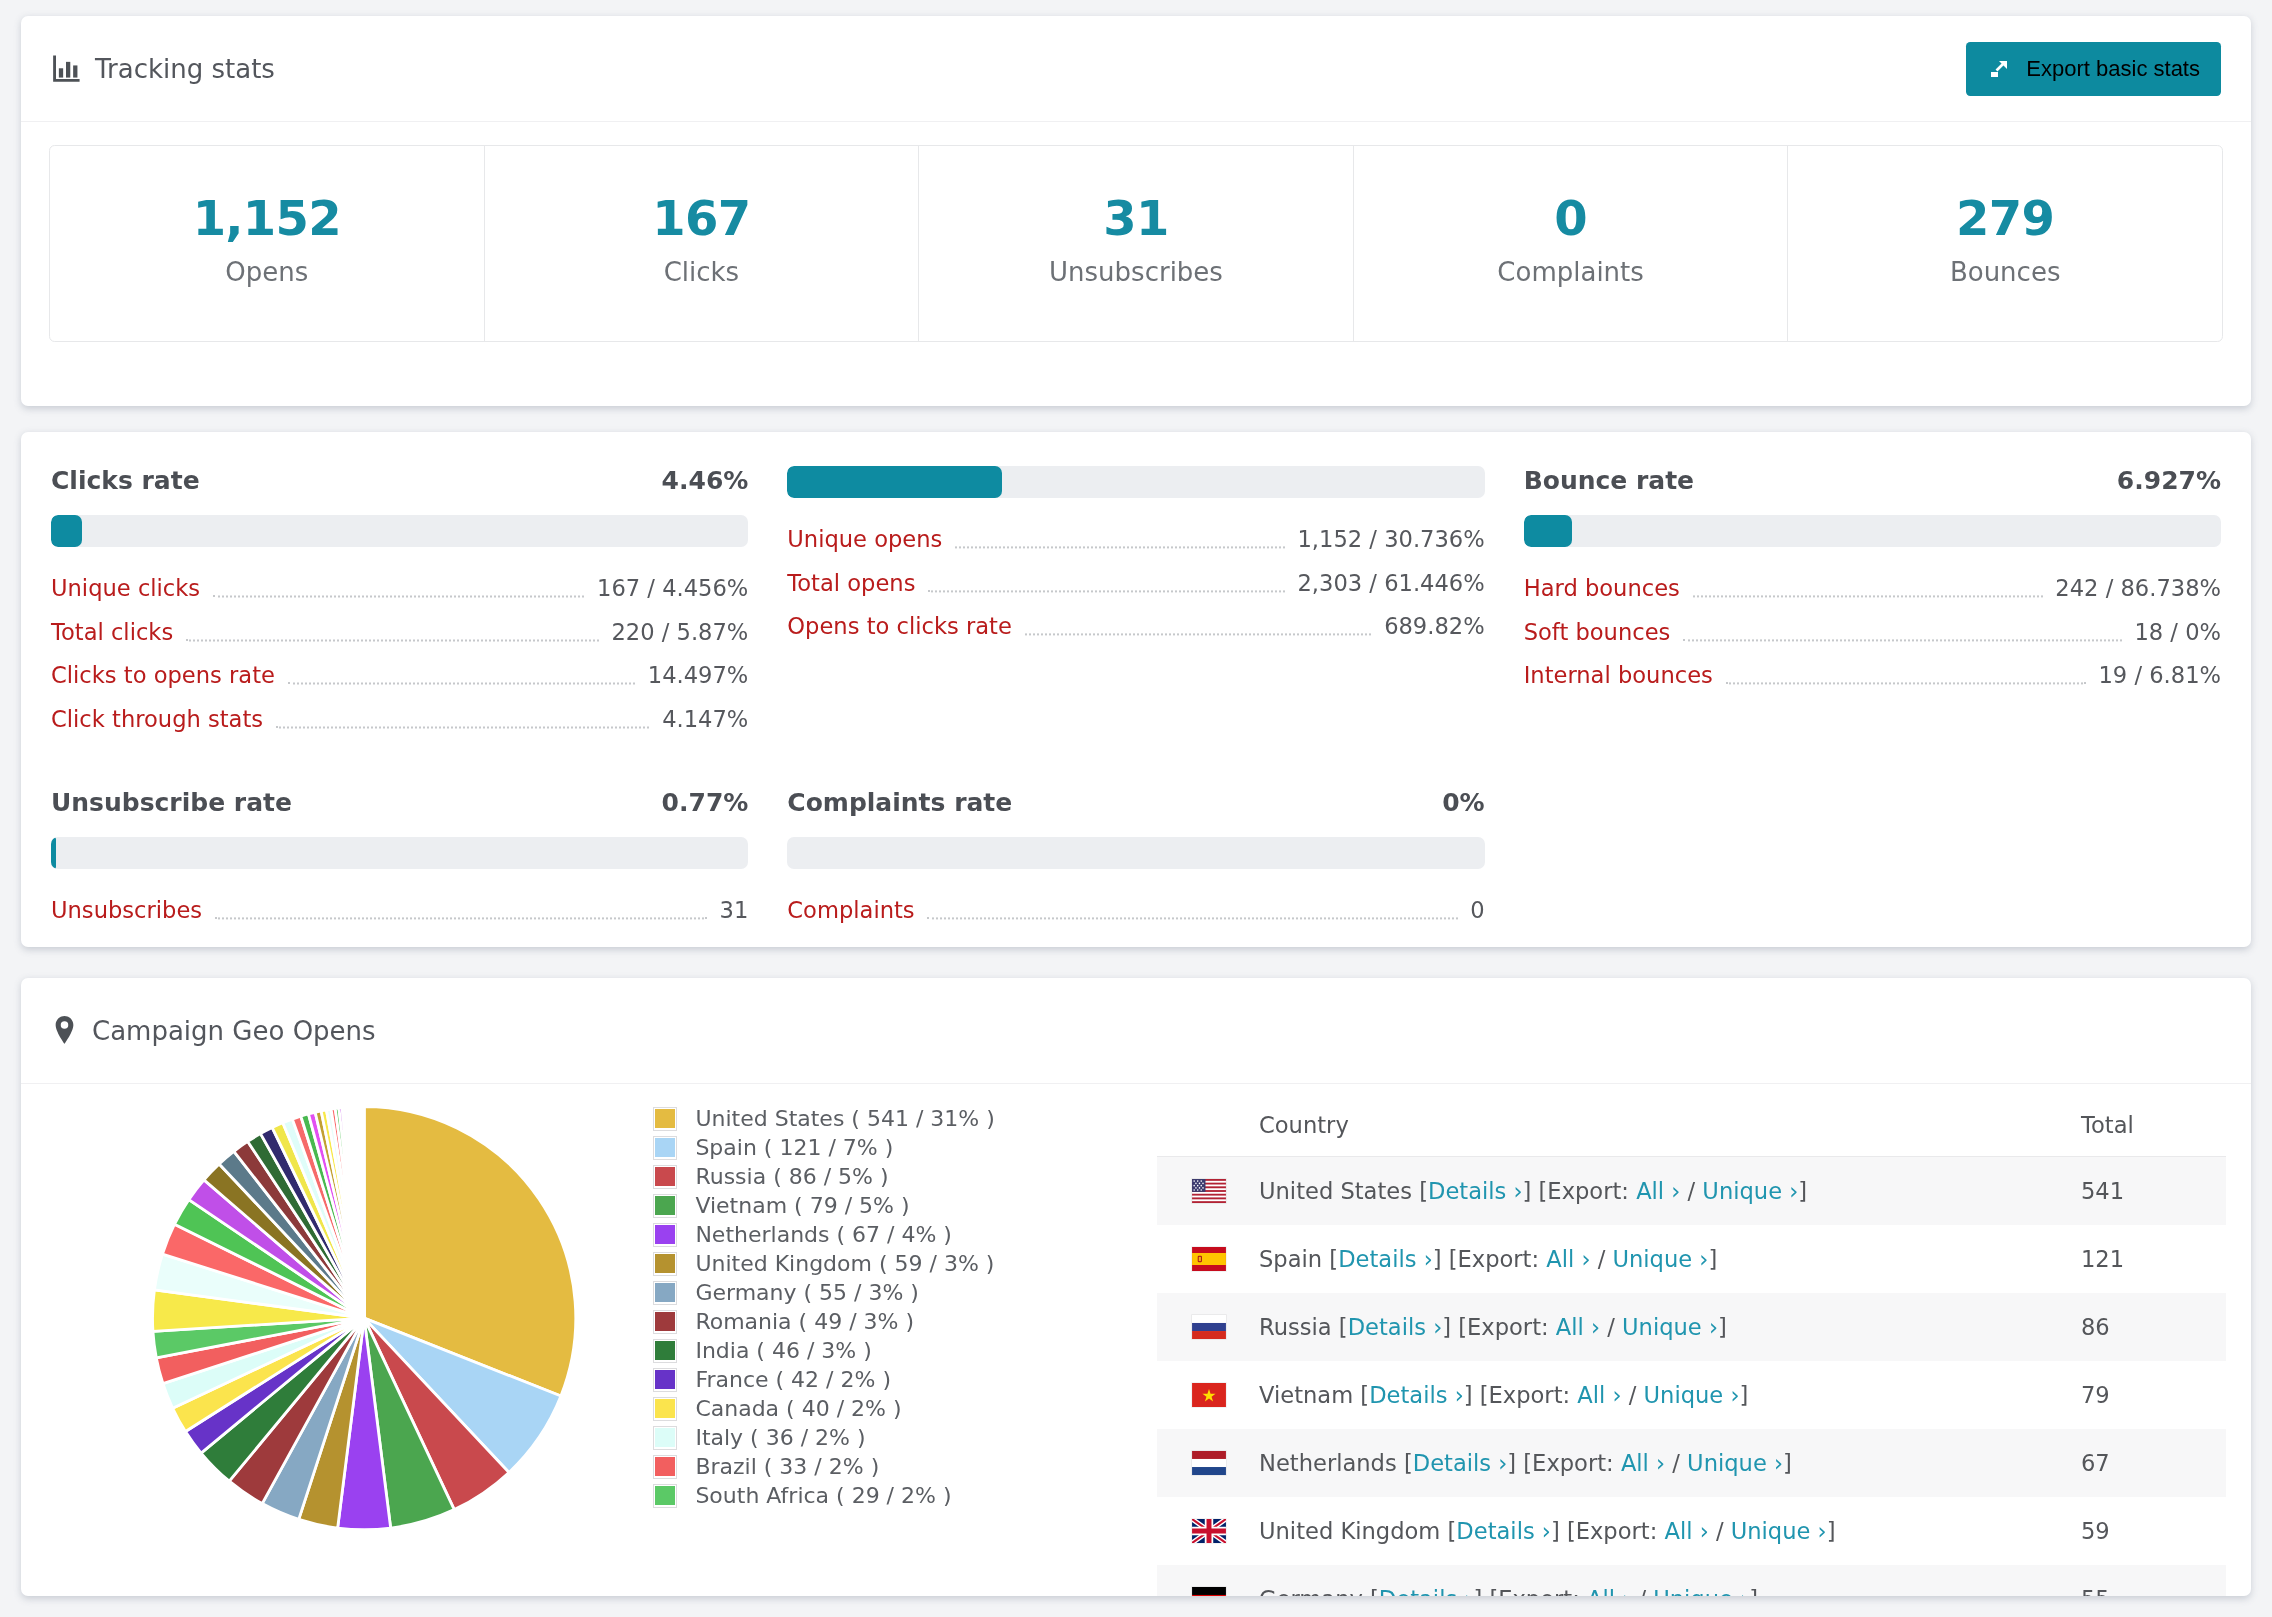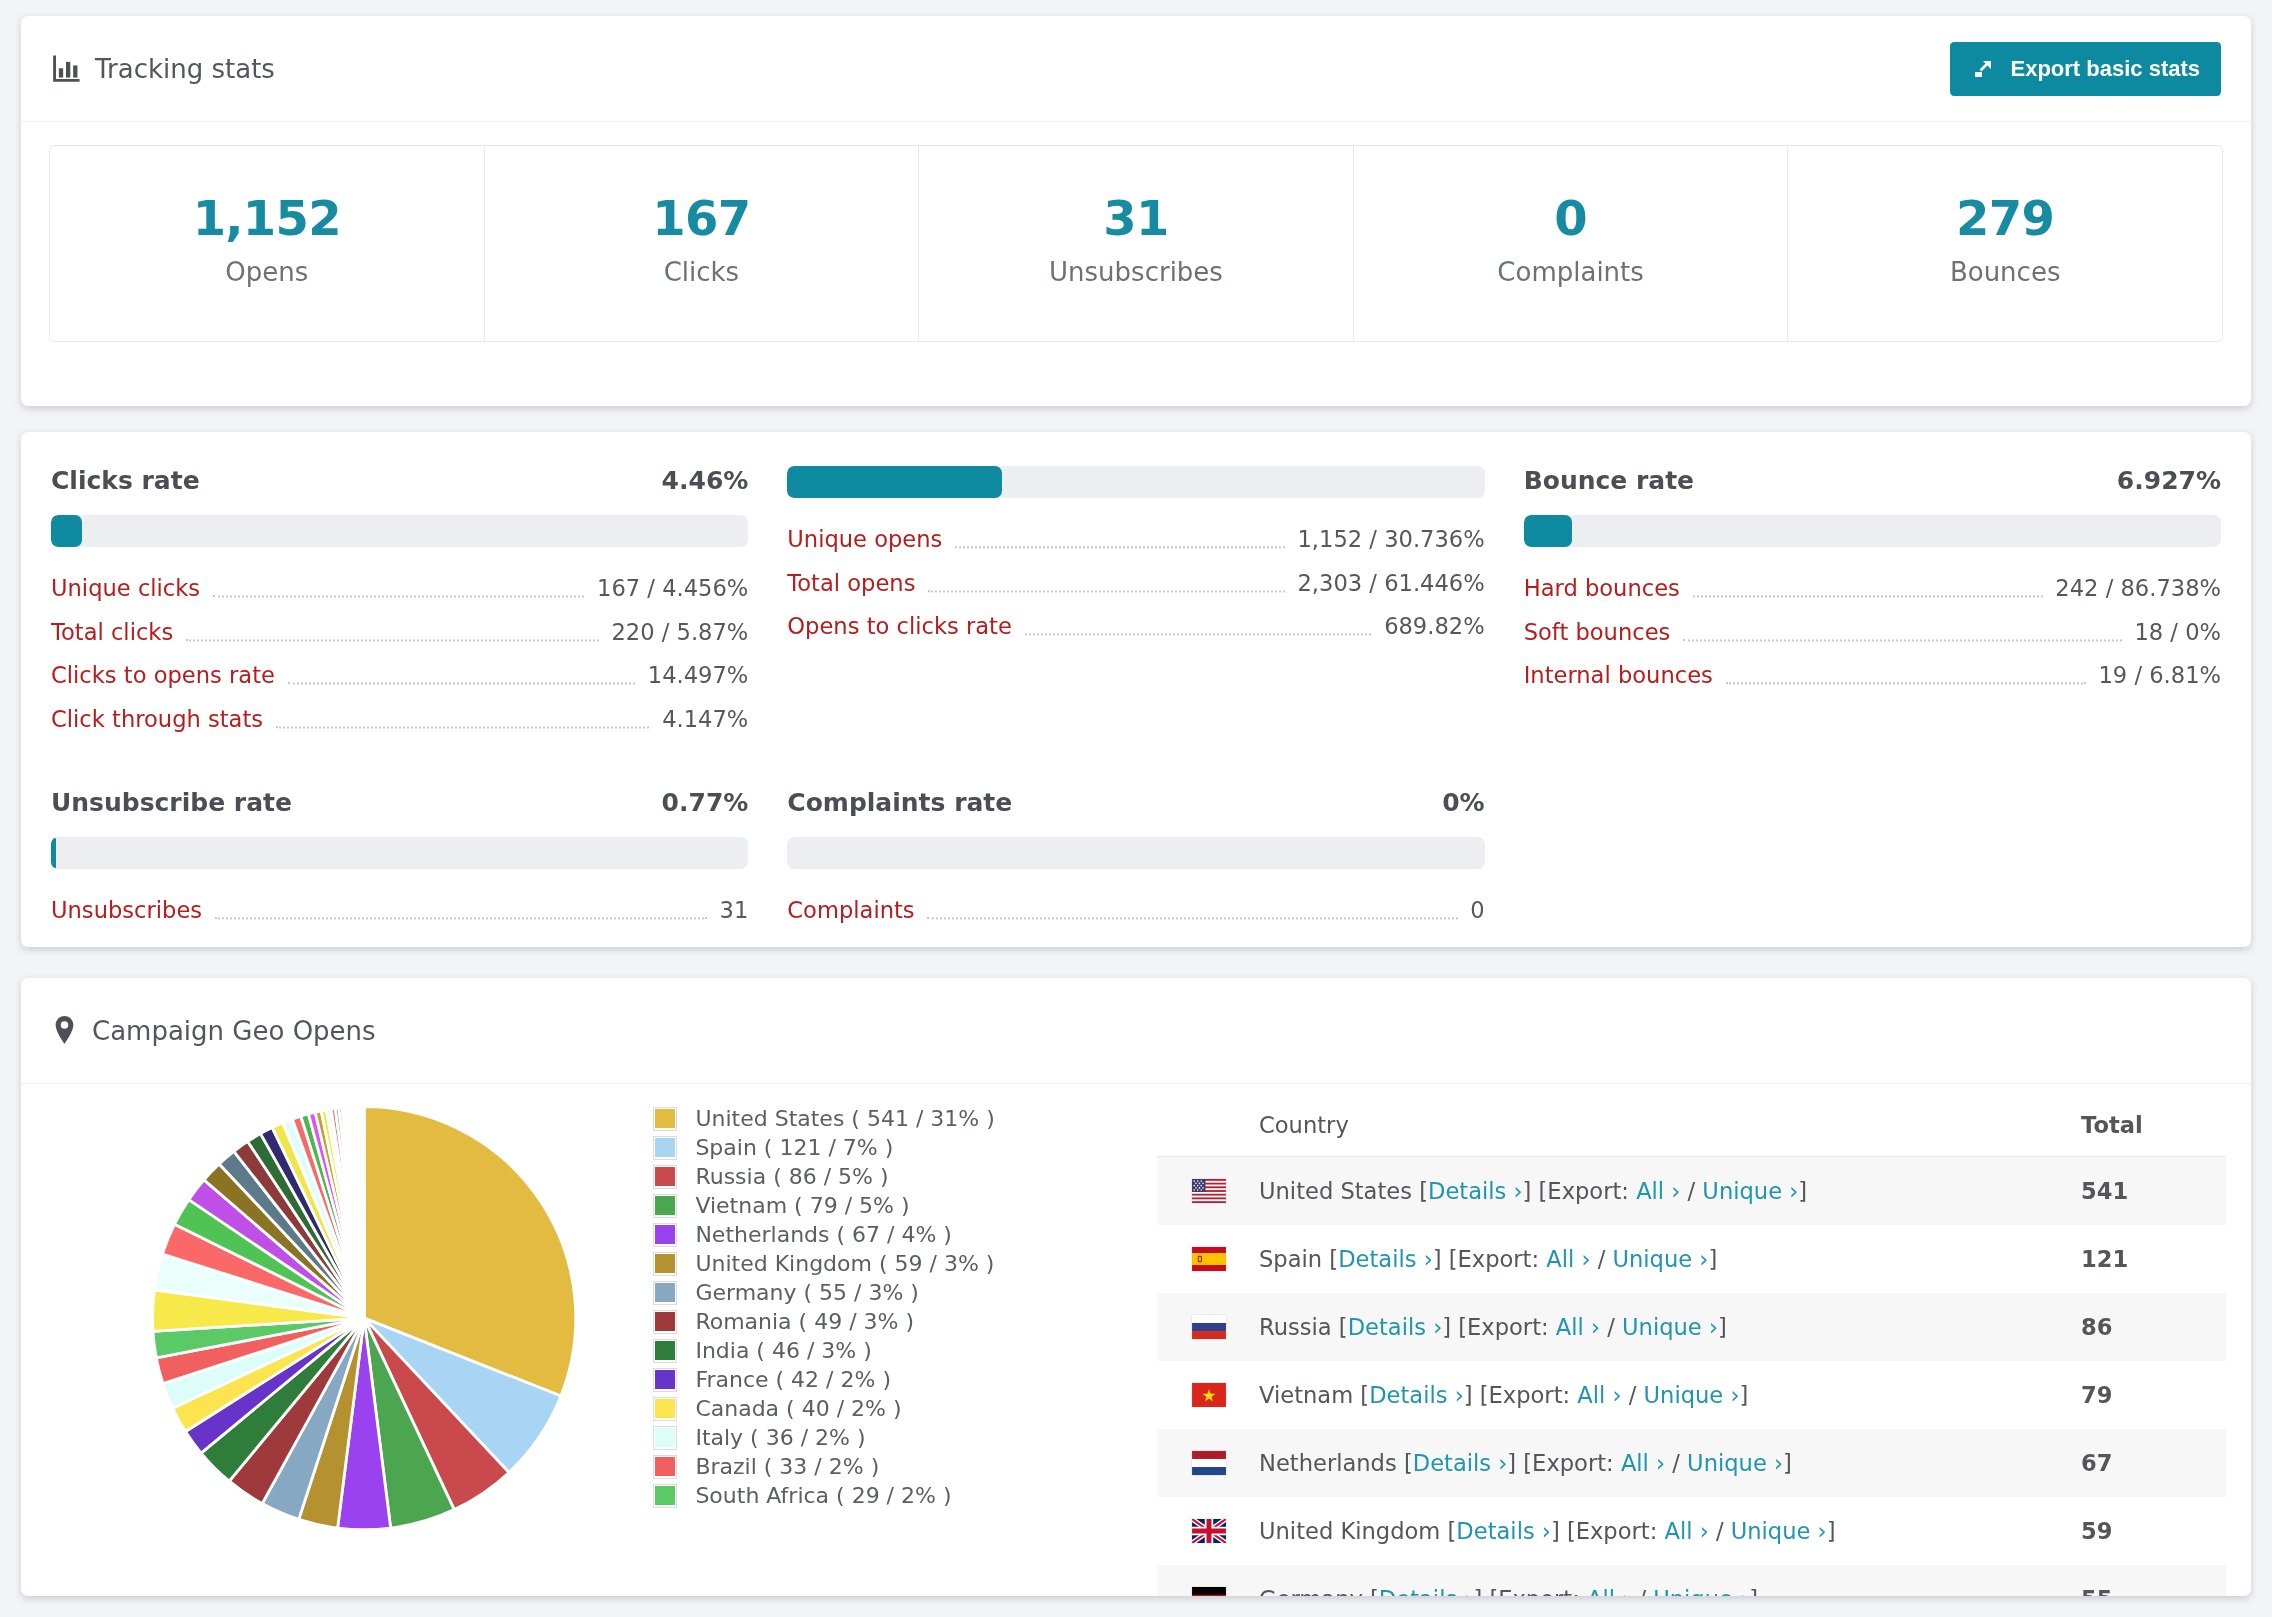--- a/index.html
+++ b/index.html
@@ -7,21 +7,21 @@
   .card { position:absolute; left:21px; width:2230px; background:#ffffff; border-radius:7px; box-shadow:0 2.8px 7px rgba(110,120,140,.30); }
   #card-tracking { top:16px; height:390px; }
   #card-rates { top:432px; height:515px; }
   #card-geo { top:978px; height:618px; overflow:hidden; }
 
   .card-header { height:106px; padding:0 30px; display:flex; align-items:center; border-bottom:1.4px solid #f0f0f2; }
   .card-title { font-size:26px; color:#53565c; }
   .hdr-icon { margin-right:14px; display:inline-flex; }
 
   
-  .btn-export { margin-left:auto; background:#0d8a9f; color:#ffffff; font-size:22px; padding:0 21px; height:54px; border:none; border-radius:4.2px; display:flex; align-items:center; gap:15px; cursor:pointer;font-weight:bold; }
+  .btn-export { margin-left:auto; background:#0d8a9f; color:#000000; font-size:22px; padding:0 21px; height:54px; border:none; border-radius:4.2px; display:flex; align-items:center; gap:15px; cursor:pointer; }
 
   
   .summary-strip { margin:22.6px 28px 0 28px; border:1.4px solid #e7e8ea; border-radius:5.6px; display:flex;align-items:flex-end; }
   .summary-cell { flex:1; text-align:center; padding:44px 0 54px 0; border-right:1.4px solid #e7e8ea; }
   .summary-cell:last-child { border-right:none; }
   .summary-value { font-size:48px; font-weight:bold; color:#168ba2; letter-spacing:-0.7px; }
   .summary-label { font-size:26px; color:#6d7176; margin-top:11.3px; }
 
   
   #rates-grid { padding:34px 30px; display:grid; grid-template-columns:1fr 1fr 1fr; column-gap:41px; row-gap:56px;gap:39px; }
@@ -43,21 +43,21 @@
 
   #geo-table { position:absolute; left:1136px; top:0; width:1069px; font-size:22.6px; }
   .gt-header { display:flex; align-items:center; height:73px; padding:10px 0 0 102px; border-bottom:1.4px solid #e9e9eb; color:#54565a; }
   .gt-header .gt-name { flex:1; }
   .gt-header .gt-total { width:145px; }
   .gt-row { display:flex; align-items:center; height:68px; padding-left:35px; color:#54565a; }
   .gt-row:nth-child(odd) { background:#f7f7f8; }
   .gt-flag { width:34px; height:24px; margin-right:33px; flex:0 0 auto; display:inline-flex; box-shadow:0 0 0 0.7px rgba(0,0,0,.08); }
   .gt-flag svg { width:34px; height:24px; display:block; }
   .gt-name { flex:1; white-space:nowrap; }
-  .gt-total { width:145px;font-weight:bold; }
+  .gt-total { width:145px; }
   .gt-link { color:#2095af; text-decoration:none; cursor:pointer; }
   .gt-sep { color:#54565a; }
 </style>
 </head>
 <body>
 
 <div class="card" id="card-tracking">
   <div class="card-header">
     <span class="hdr-icon">
       <svg width="30" height="30" viewBox="0 0 42 42">

